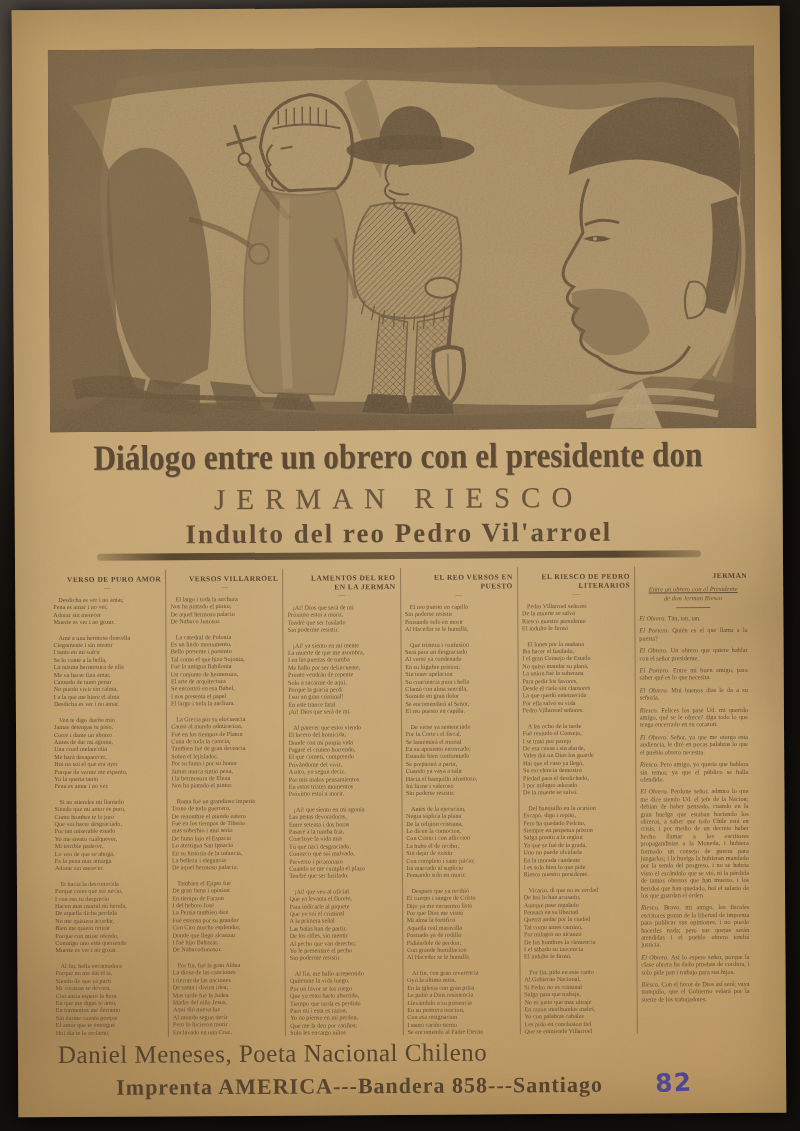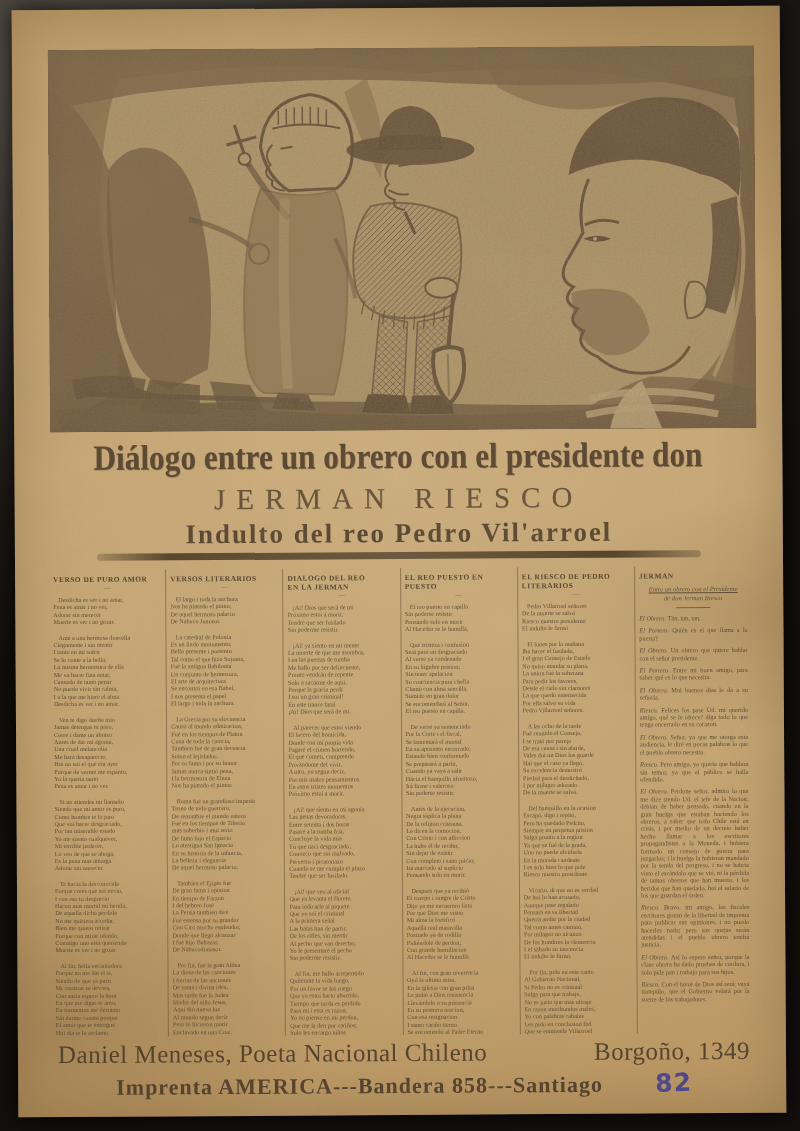--- a/index.html
+++ b/index.html
@@ -37,21 +37,21 @@
        text-shadow:.6px .6px 0 rgba(64,46,28,.45);opacity:.93;}
   .hl2{margin-top:10px;font-size:29px;font-weight:normal;letter-spacing:11px;color:#4e3c2a;
        opacity:.88;text-shadow:.4px .4px 0 rgba(64,46,28,.35);}
   .hl3{margin-top:3px;font-size:27px;font-weight:bold;letter-spacing:2px;color:#443323;opacity:.92;}
   .hl-bar{margin:3px auto 0;width:604px;height:7px;border-radius:4px;
        background:linear-gradient(90deg, rgba(50,36,20,.25), rgba(48,34,18,.85) 12%, rgba(52,38,22,.7) 50%, rgba(48,34,18,.88) 86%, rgba(50,36,20,.3));}
   
   .columns{position:absolute;left:34px;right:32px;top:560px;bottom:80px;display:flex;color:#50402d;}
   .col{flex:1 1 0;padding:0 4px;border-left:1px solid rgba(72,56,38,.5);overflow:hidden;}
   .col:first-child{border-left:none;}
-  .col-title{font-size:7.4px;font-weight:bold;text-align:left;letter-spacing:.5px;
+  .col-title{font-size:7.4px;font-weight:bold;text-align:right;letter-spacing:.5px;
              color:#483726;line-height:9px;margin-top:5px;}
   .col-dash{text-align:center;font-size:7px;line-height:7px;margin:1px 0 4px;color:#483726;}
   .col-subtitle{font-size:6.6px;font-style:italic;text-align:center;line-height:9px;margin-top:4px;}
   .col-subtitle div:first-child{text-decoration:underline;}
   .col-rule{width:34px;margin:5px auto 6px;border-top:1px solid rgba(72,56,38,.7);}
   .stanza{margin:0 0 8px;font-size:6.2px;line-height:7.4px;}
   .stanza div{white-space:nowrap;}
   .stanza div:first-child{padding-left:5px;}
   .dlg{font-size:6.3px;line-height:7.4px;margin:0 0 5px;text-align:justify;}
   .spk{font-style:italic;}
@@ -233,21 +233,21 @@
           <div>Con ansia espero la hora</div>
           <div>En que me digas te amo,</div>
           <div>En tormentos me derramo</div>
           <div>Sin darme cuenta porque</div>
           <div>El amor que te entregué</div>
           <div>Hoi dia te lo reclamo.</div>
         </div>
       </div>
       <div class="col">
         <div class="col-title">
-          <div>VERSOS LITERARIOS</div>
+          <div>VERSOS VILLARROEL</div>
         </div>
         <div class="col-dash">—</div>
         <div class="stanza">
           <div>El largo i toda la anchura</div>
           <div>Nos ha pintado el pintor,</div>
           <div>De aquel hermoso palacio</div>
           <div>De Nabuco Junosor.</div>
         </div>
         <div class="stanza">
           <div>La catedral de Polonia</div>
@@ -305,21 +305,21 @@
           <div>Mas tarde fué la Judea</div>
           <div>Madre del niño Jesus,</div>
           <div>Aquí dió nueva luz</div>
           <div>Al mundo segun decir</div>
           <div>Pero lo hicieron morir</div>
           <div>Enclavado en una Cruz.</div>
         </div>
       </div>
       <div class="col">
         <div class="col-title">
-          <div>DIALOGO DEL REO</div>
+          <div>LAMENTOS DEL REO</div>
           <div>EN LA JERMAN</div>
         </div>
         <div class="col-dash">—</div>
         <div class="stanza">
           <div>¡Ai! Dios que será de mí</div>
           <div>Próximo estoi a morir,</div>
           <div>Tendré que ser fusilado</div>
           <div>Sin poderme resistir.</div>
         </div>
         <div class="stanza">
@@ -378,21 +378,21 @@
           <div>Tiempo que tarda es perdido</div>
           <div>Para mí i esta es razon,</div>
           <div>Yo no pienso en mi perdon,</div>
           <div>Que me la den por cariños;</div>
           <div>Solo les encargo niños</div>
           <div>Que apunten al corazon.</div>
         </div>
       </div>
       <div class="col">
         <div class="col-title">
-          <div>EL REO PUESTO EN</div>
+          <div>EL REO VERSOS EN</div>
           <div>PUESTO</div>
         </div>
         <div class="col-dash">—</div>
         <div class="stanza">
           <div>El reo puesto en capilla</div>
           <div>Sin poderse resistir</div>
           <div>Pensando solo en morir</div>
           <div>Al Hacedor se le humilla,</div>
         </div>
         <div class="stanza">
@@ -549,21 +549,20 @@
         <p class="dlg"><span class="spk">El Obrero. </span>Perdone señor, admiro lo que me dice siendo Ud. el jefe de la Nacion; debian de haber pensado, cuando en la gran huelga que estaban haciendo los obreros, a saber que todo Chile está en crisis, i por medio de un decreto haber hecho llamar a los escritores propagandistas a la Moneda, i hubiera formado un consejo de guerra para juzgarlos; i la huelga la hubieran mandado por la senda del progreso, i no se habria visto el escándalo que se vió, ni la pérdida de tantos obreros que han muerto, i los heridos que han quedado, hoi el salario de los que guardan el órden.</p>
         <p class="dlg"><span class="spk">Riesco. </span>Bravo, mi amigo, los fiscales escritores gozan de la libertad de imprenta para publicar sus opiniones, i no puedo hacerles nada; pero sus quejas serán atendidas i el pueblo obrero tendrá justicia.</p>
         <p class="dlg"><span class="spk">El Obrero. </span>Así lo espero señor, porque la clase obrera ha dado pruebas de cordura, i solo pide pan i trabajo para sus hijos.</p>
         <p class="dlg"><span class="spk">Riesco. </span>Con el favor de Dios así será; vaya tranquilo, que el Gobierno velará por la suerte de los trabajadores.</p>
       </div>
     </div>
 
   <div class="footer">
     <div class="footer-row">
       <span>Daniel Meneses, Poeta Nacional Chileno</span>
-      <span>Borgoño, 1349</span>
     </div>
     <div class="imprint-row">
       <span>Imprenta AMERICA---Bandera 858---Santiago</span>
       <span class="catalog">82</span>
     </div>
   </div>
 
   <svg class="grain" xmlns="http://www.w3.org/2000/svg">
     <defs>
       <filter id="grainPaper" x="0" y="0" width="100%" height="100%">

